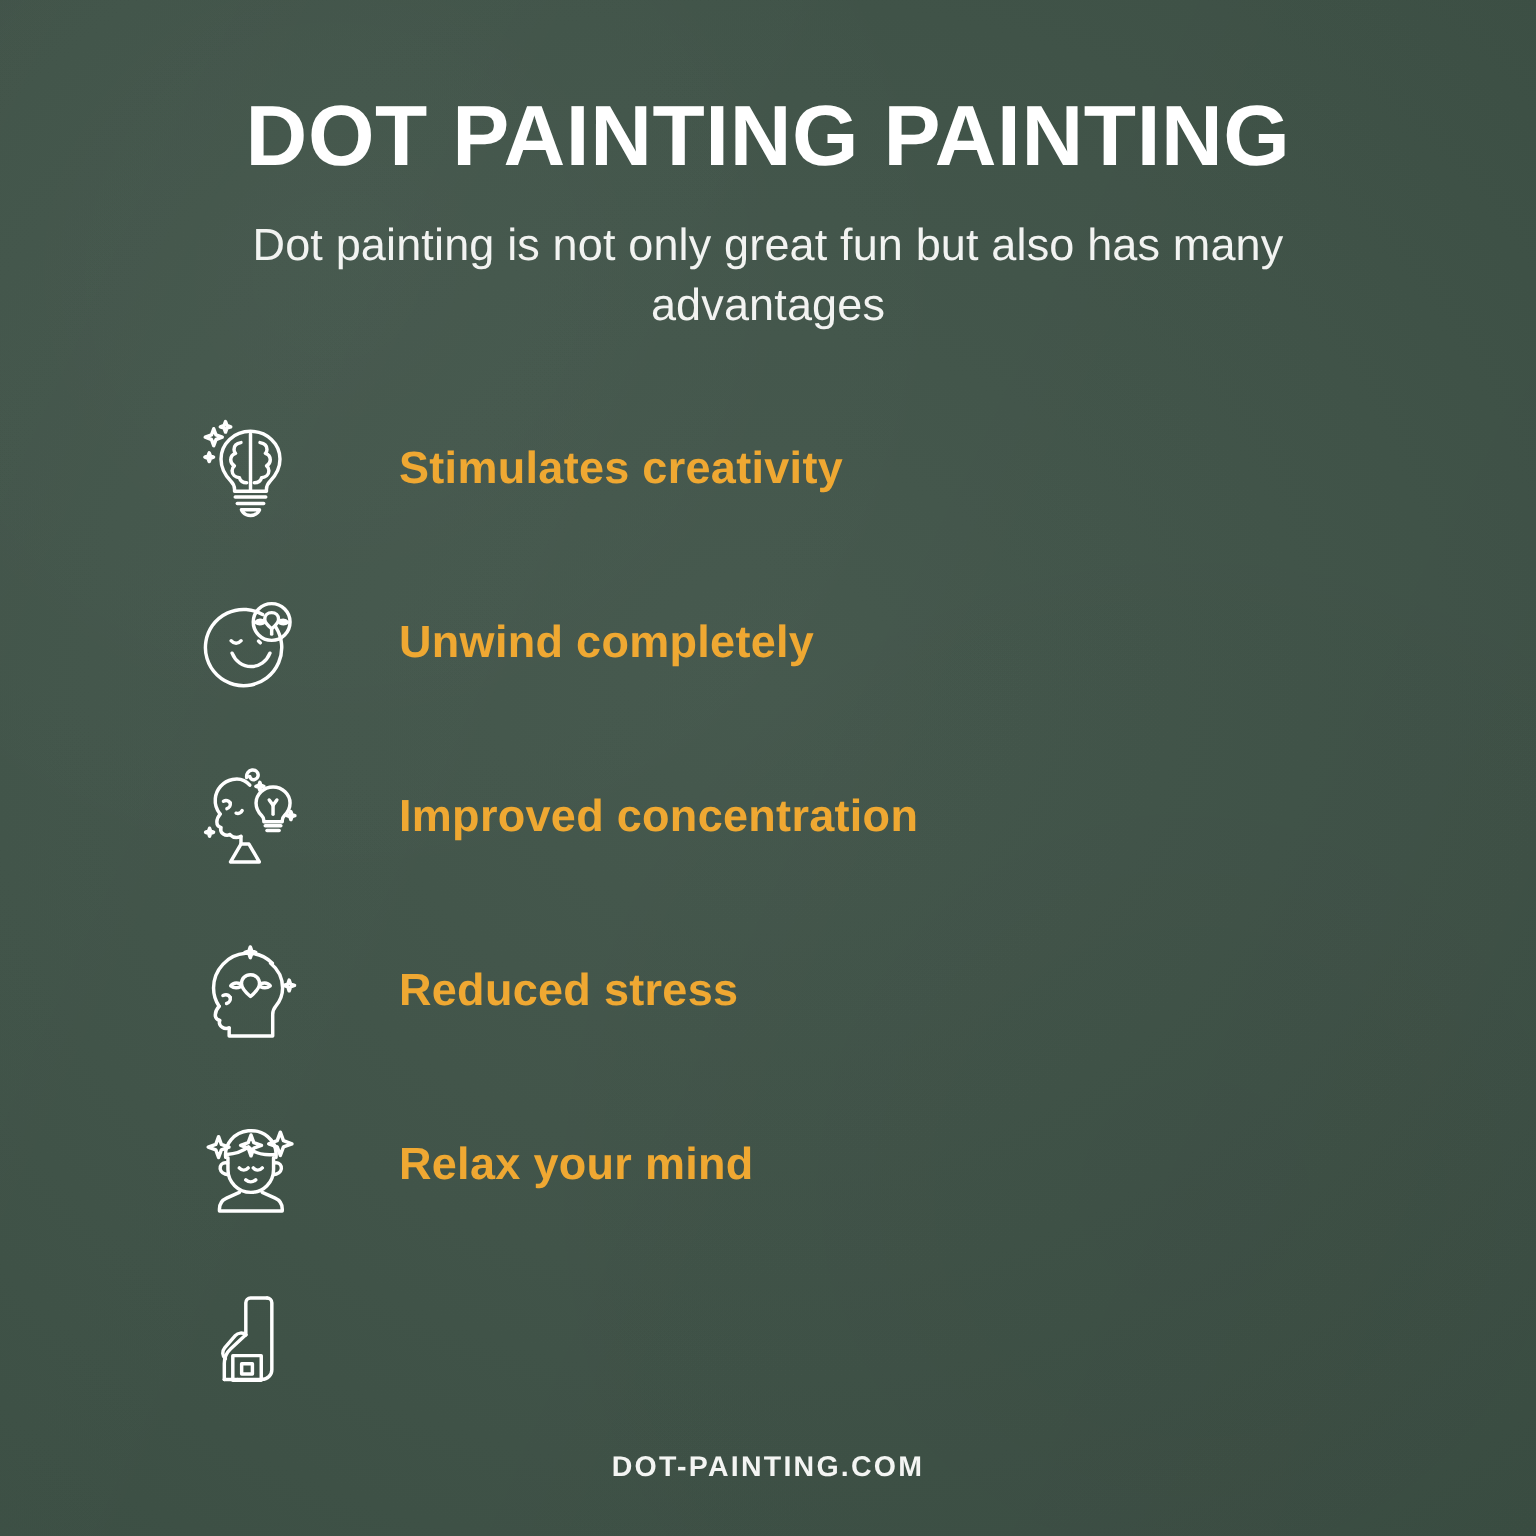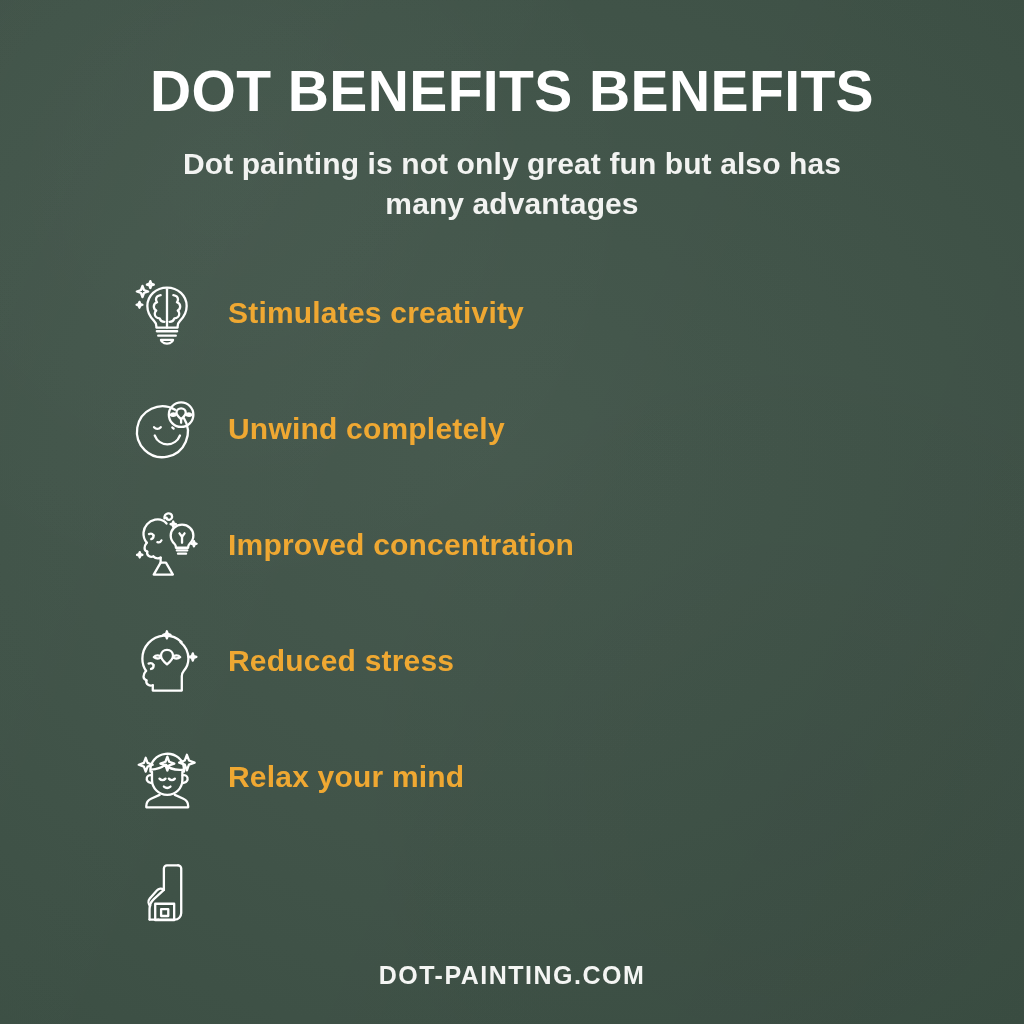--- a/index.html
+++ b/index.html
@@ -50,39 +50,40 @@
     font-weight: 700;
     letter-spacing: 0.4px;
     line-height: 1.05;
     margin: 0;
     white-space: nowrap;
   }
 
   .subtitle {
     color: #F2F3F1;
     font-size: 30px;
-    font-weight: 700;
+    font-weight: 400;
     line-height: 1.33;
     margin: 22px auto 0;
     max-width: 740px;
     letter-spacing: 0.1px;
   }
 
   .benefits {
     position: absolute;
     top: 266px;
     left: 128px;
     right: 60px;
   }
 
   .benefit-row {
     display: flex;
     align-items: center;
     height: 94px;
     margin-bottom: 22px;
+    gap: 38px;
   }
 
   .benefit-icon {
     width: 78px;
     min-width: 78px;
     height: 78px;
     display: flex;
     align-items: center;
     justify-content: center;
   }
@@ -105,34 +106,34 @@
   .footer {
     position: absolute;
     bottom: 34px;
     left: 0;
     right: 0;
     text-align: center;
   }
 
   .footer-text {
     color: #F4F5F3;
-    font-size: 25px;
+    font-size: 19px;
     font-weight: 700;
     letter-spacing: 1.5px;
   }
 </style>
 </head>
 <body>
 
 <div class="poster">
 
   <div class="texture"></div>
 
   <div class="header">
-    <h1 class="title">DOT BENEFITS BENEFITS</h1>
+    <h1 class="title">DOT PAINTING PAINTING</h1>
     <p class="subtitle">Dot painting is not only great fun but also has many advantages</p>
   </div>
 
   <div class="benefits">
 
     <div class="benefit-row">
       <span class="benefit-icon">
         <svg viewBox="0 0 64 64" fill="none" stroke="#FFFFFF" stroke-width="2" stroke-linecap="round" stroke-linejoin="round">
           <path d="M32 10c-9.5 0-17 7.1-17 16 0 5.4 2.6 9.6 5.6 12.6 1.4 1.4 2.2 3 2.2 4.8v1.2h18.4v-1.2c0-1.8.8-3.4 2.2-4.8C46.4 35.6 49 31.4 49 26c0-8.9-7.5-16-17-16z"></path>
           <path d="M32 11.5v33.1"></path>

